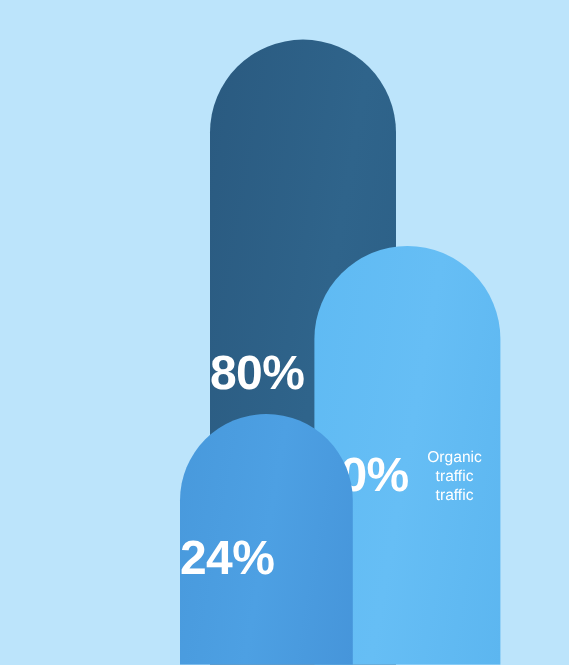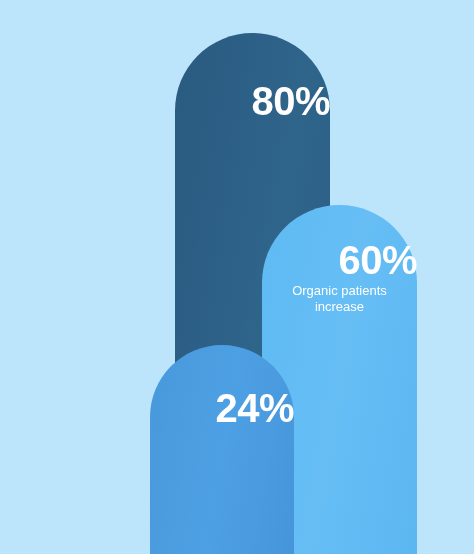--- a/index.html
+++ b/index.html
@@ -17,22 +17,22 @@
     position: relative;
     width: 474px;
     height: 554px;
     background: #BCE4FB;
     overflow: hidden;
   }
   .bar {
     position: absolute;
     box-sizing: border-box;
     display: flex;
-    flex-direction: column;
-    align-items: flex-end;
+    flex-direction: row;
+    align-items: center;
     color: #FFFFFF;
     text-align: center;
   }
   .bar-value {
     font-size: 40px;
     font-weight: bold;
     letter-spacing: -0.5px;
     line-height: 1;
     margin: 0;
     text-shadow: 0 0 1px rgba(0,0,0,0.04);
@@ -102,20 +102,20 @@
 
 <div id="infographic">
 
   <div class="bar" id="bar-1">
     <div class="bar-value">80%</div>
   </div>
 
 
   <div class="bar" id="bar-3">
     <div class="bar-value">60%</div>
-    <div class="bar-label">Organic patients increase</div>
+    <div class="bar-label">Organic traffic traffic</div>
   </div>
 
   <div class="bar" id="bar-4">
     <div class="bar-value">24%</div>
   </div>
 
 </div>
 
 </body></html>

